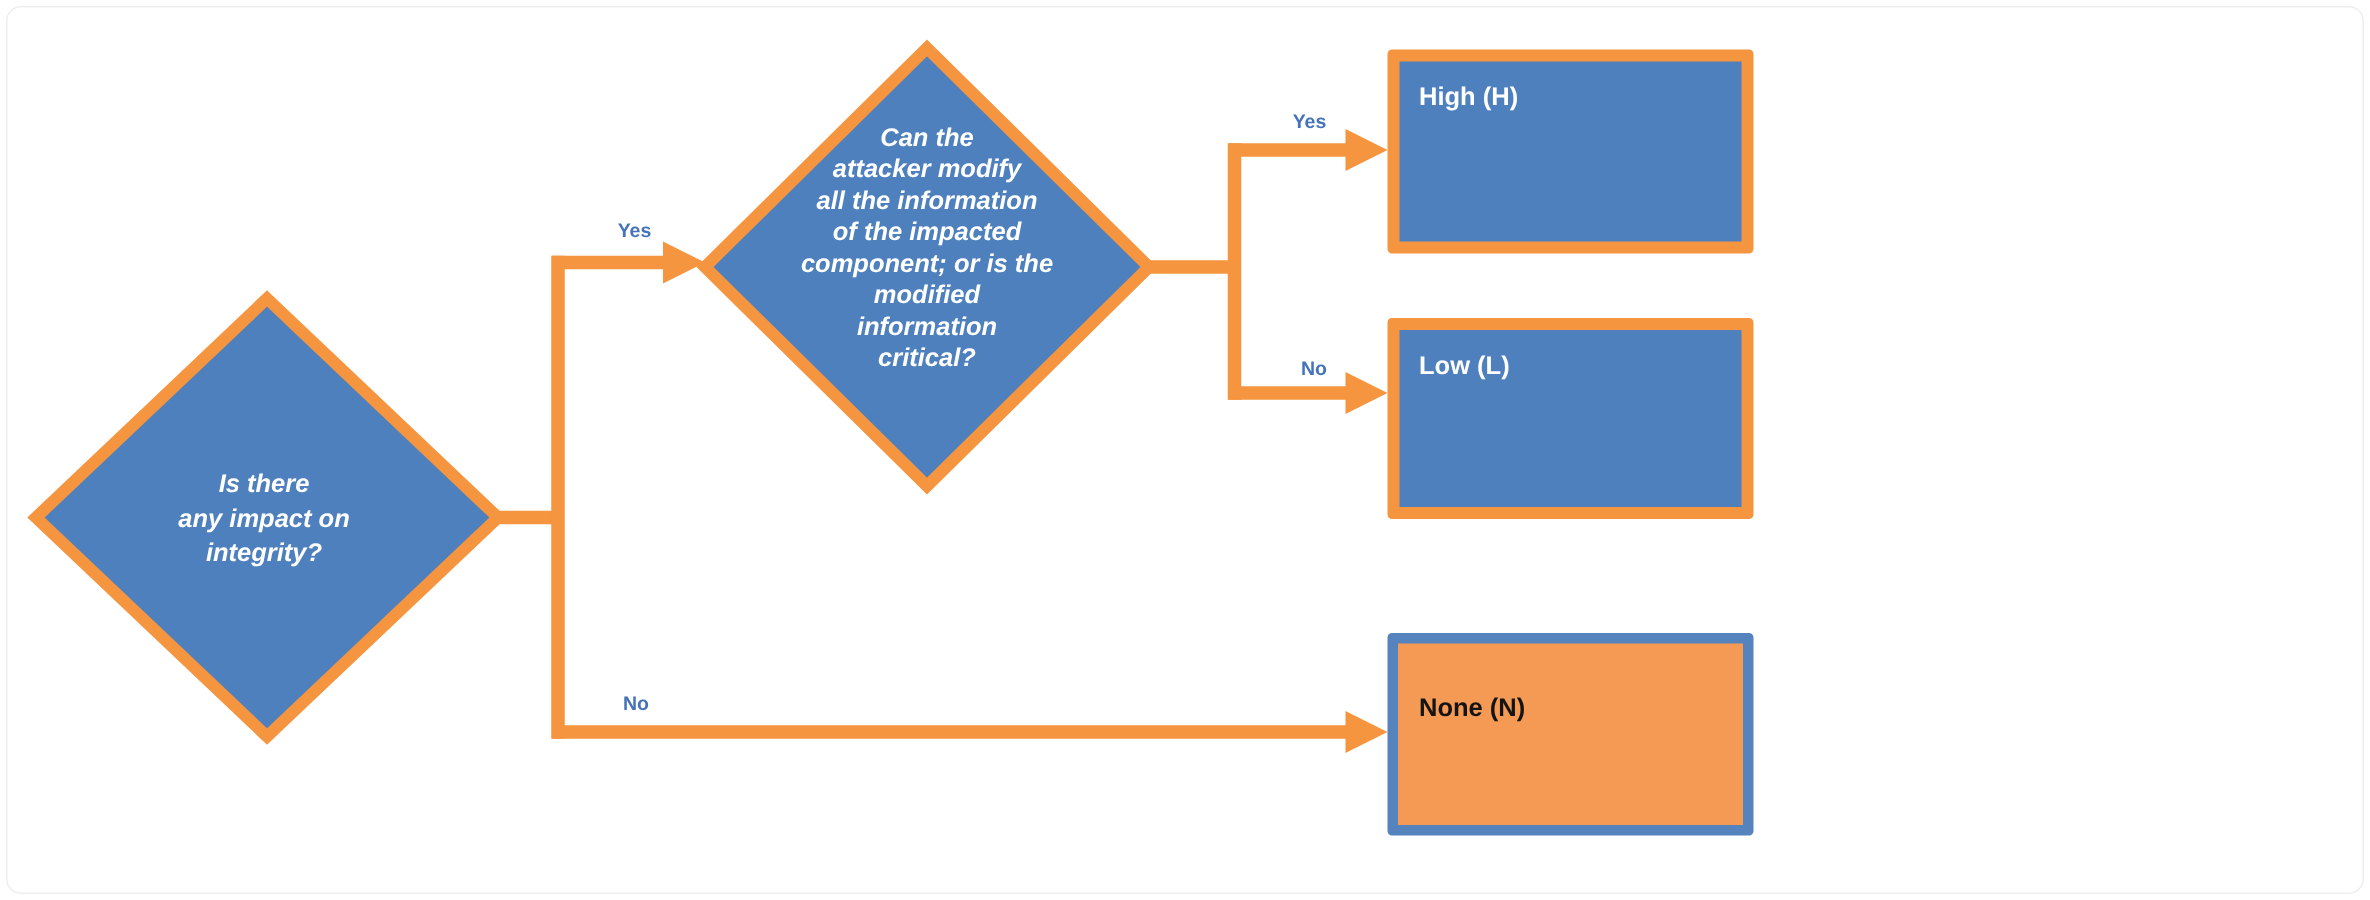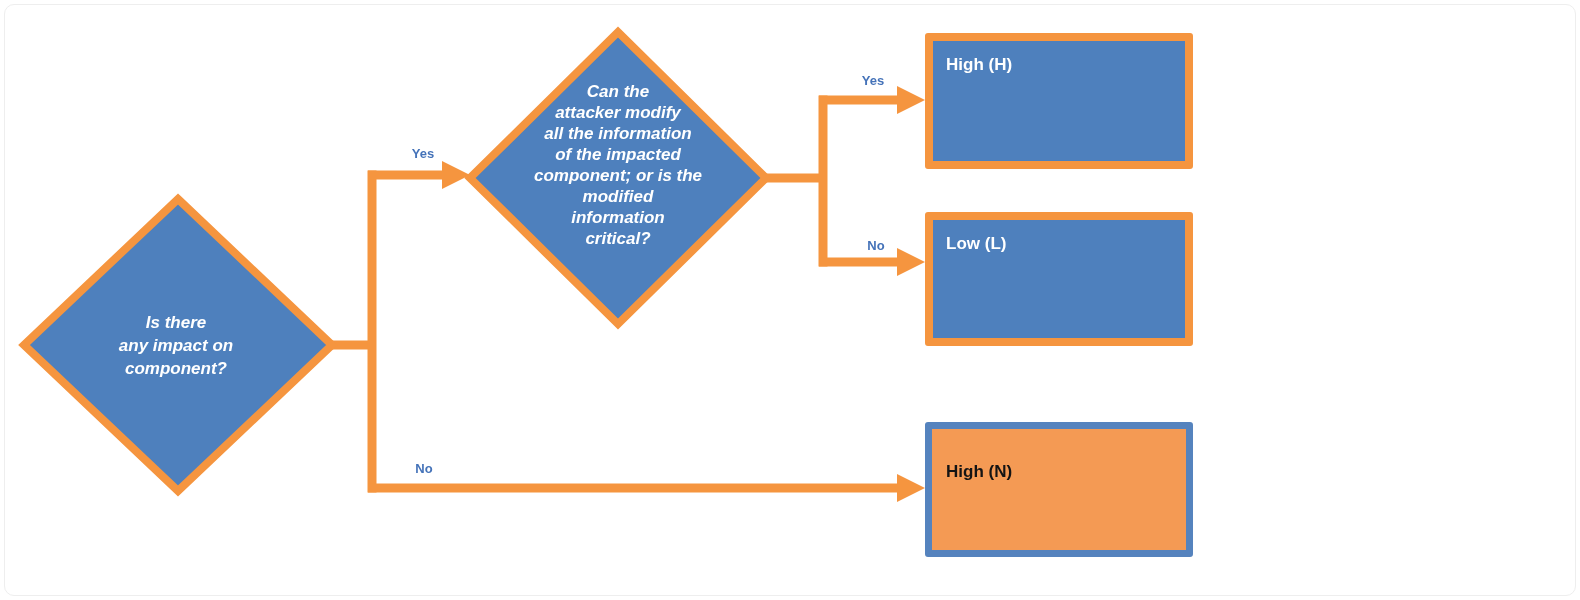--- a/index.html
+++ b/index.html
@@ -52,21 +52,21 @@
     left: 56px; top: 311px; width: 240px;
     font-size: 17px; line-height: 23px;
   }
   .d2-text {
     left: 498px; top: 81px; width: 240px;
     font-size: 17px; line-height: 21px;
   }
   .outcome-box {
     position: absolute;
     box-sizing: border-box;
-    width: 268px;
+    width: 244px;
     border-radius: 3px;
   }
   .box-blue {
     background: var(--node_fill, #4E80BD);
     border: 8px solid var(--node_border, #F5953F);
     color: var(--node_text, #ffffff);
     padding: 13px 12px 10px 13px;
   }
   .box-high { left: 925px; top: 33px;  height: 136px; }
   .box-low  { left: 925px; top: 212px; height: 134px; }
@@ -126,21 +126,21 @@
     <polygon class="arrowhead" points="897,86 925,100 897,114"></polygon>
     <polygon class="arrowhead" points="897,248 925,262 897,276"></polygon>
     <polygon class="arrowhead" points="897,474 925,488 897,502"></polygon>
 
     <polygon class="diamond-shape" points="178,199 332,345 178,491 24,345"></polygon>
     <polygon class="diamond-shape" points="618,32 766,178 618,324 470,178"></polygon>
   </svg>
 
   <div class="node-text d1-text">Is there
 any impact on
-component?</div>
+integrity?</div>
   <div class="node-text d2-text">Can the
 attacker modify
 all the information
 of the impacted
 component; or is the
 modified
 information
 critical?</div>
 
   <div class="edge-label lbl-yes1">Yes</div>
@@ -150,15 +150,15 @@
 
   <div class="outcome-box box-blue box-high">
     <div class="box-title">High (H)</div>
   </div>
 
   <div class="outcome-box box-blue box-low">
     <div class="box-title">Low (L)</div>
   </div>
 
   <div class="outcome-box box-none">
-    <div class="box-title">High (N)</div>
+    <div class="box-title">None (N)</div>
   </div>
 </div>
 
 </body></html>

